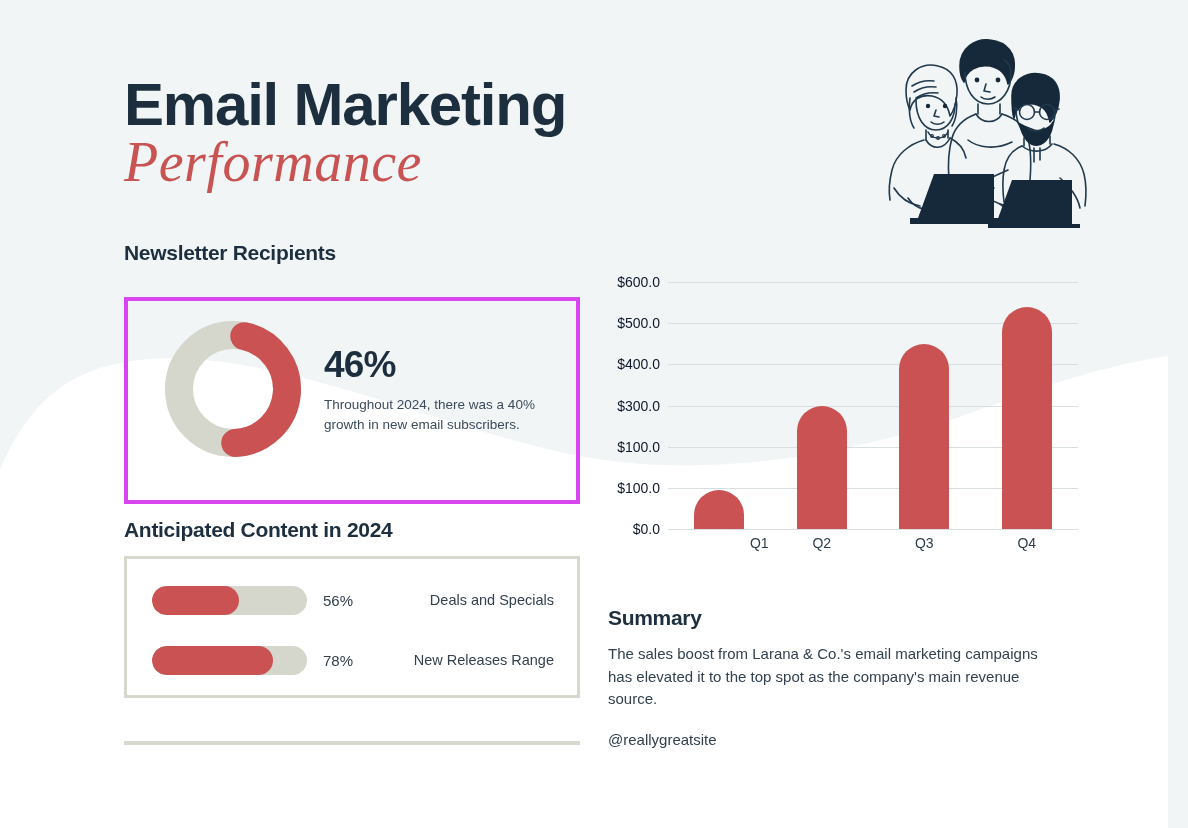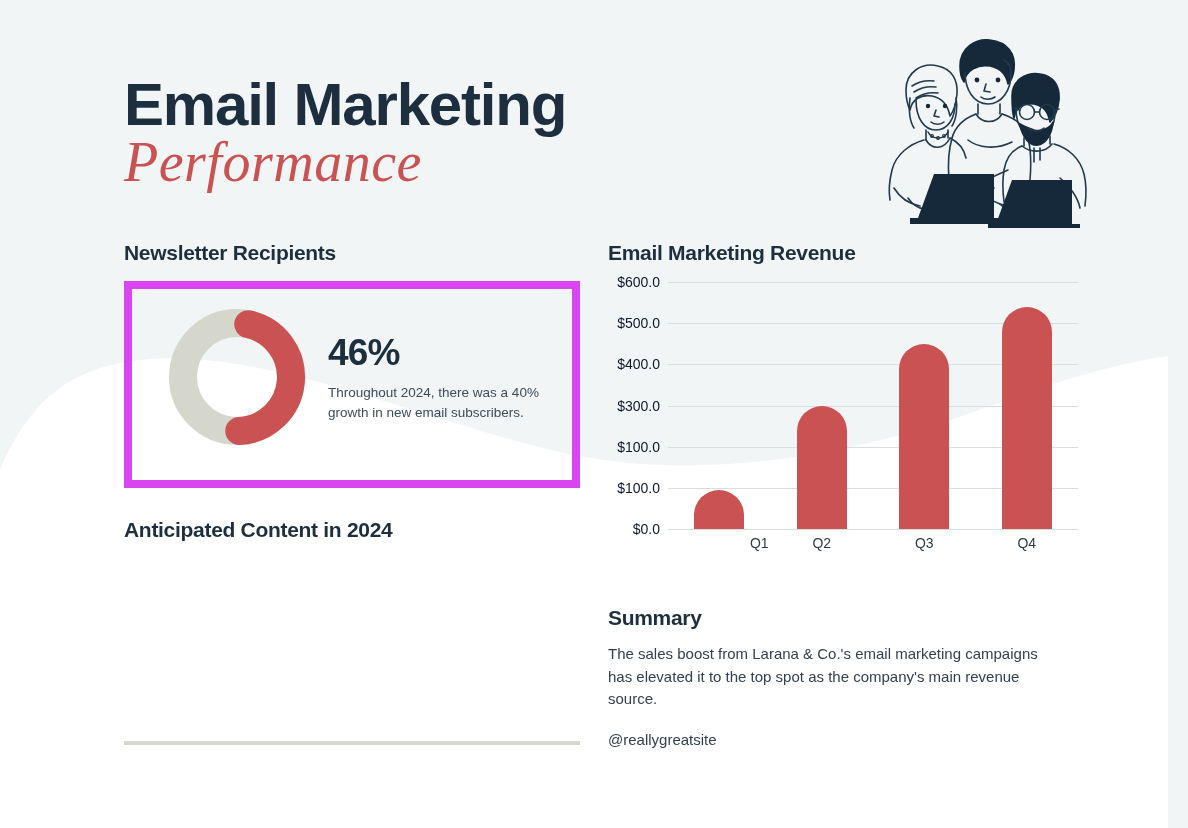--- a/index.html
+++ b/index.html
@@ -70,24 +70,24 @@
     letter-spacing: -0.3px;
     white-space: nowrap;
   }
 
   
   .h-newsletter { position: absolute; left: 124px; top: 241px; }
 
   .card-donut {
     position: absolute;
     left: 124px;
-    top: 281px;
+    top: 297px;
     width: 456px;
     height: 207px;
-    border: 8px solid #d946ef;
+    border: 4px solid #d946ef;
     background: transparent;
   }
   .donut-wrap {
     position: absolute;
     left: 34px;
     top: 17px;
     width: 142px;
     height: 142px;
   }
   .donut-text {
@@ -355,24 +355,39 @@
       </svg>
     </div>
     <div class="donut-text">
       <div class="donut-pct">46%</div>
       <div class="donut-desc">Throughout 2024, there was a 40% growth in new email subscribers.</div>
     </div>
   </div>
 
   <div class="sec-heading h-content">Anticipated Content in 2024</div>
 
+  <div class="card-bars">
+    <div class="bar-row r1">
+      <div class="bar-track">
+        <div class="bar-fill" style="width: 56%;"></div>
+      </div>
+      <div class="bar-pct">56%</div>
+      <div class="bar-label">Deals and Specials</div>
+    </div>
+    <div class="bar-row r2">
+      <div class="bar-track">
+        <div class="bar-fill" style="width: 78%;"></div>
+      </div>
+      <div class="bar-pct">78%</div>
+      <div class="bar-label">New Releases Range</div>
+    </div>
+  </div>
 
   <div class="divider"></div>
 
-  <div class="sec-heading h-revenue">Email Marketing Revenue</div>
 
   <div class="chart">
     <div class="yticks" id="yticks">
         <div class="ytick" style="top: 247px;">$0.0</div>
         <div class="ytick" style="top: 205.833px;">$100.0</div>
         <div class="ytick" style="top: 164.667px;">$100.0</div>
         <div class="ytick" style="top: 123.5px;">$300.0</div>
         <div class="ytick" style="top: 82.3333px;">$400.0</div>
         <div class="ytick" style="top: 41.1667px;">$500.0</div>
         <div class="ytick" style="top: 0px;">$600.0</div>

